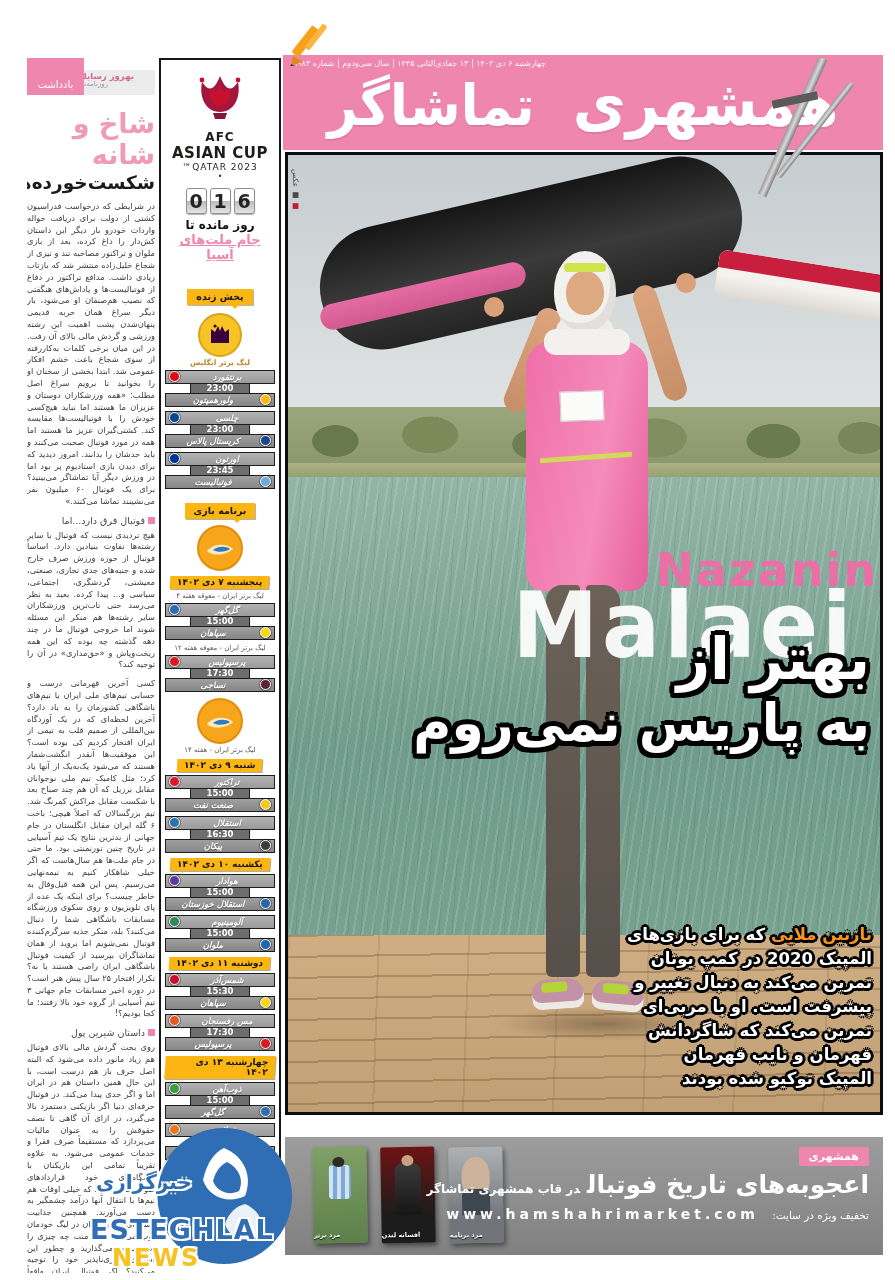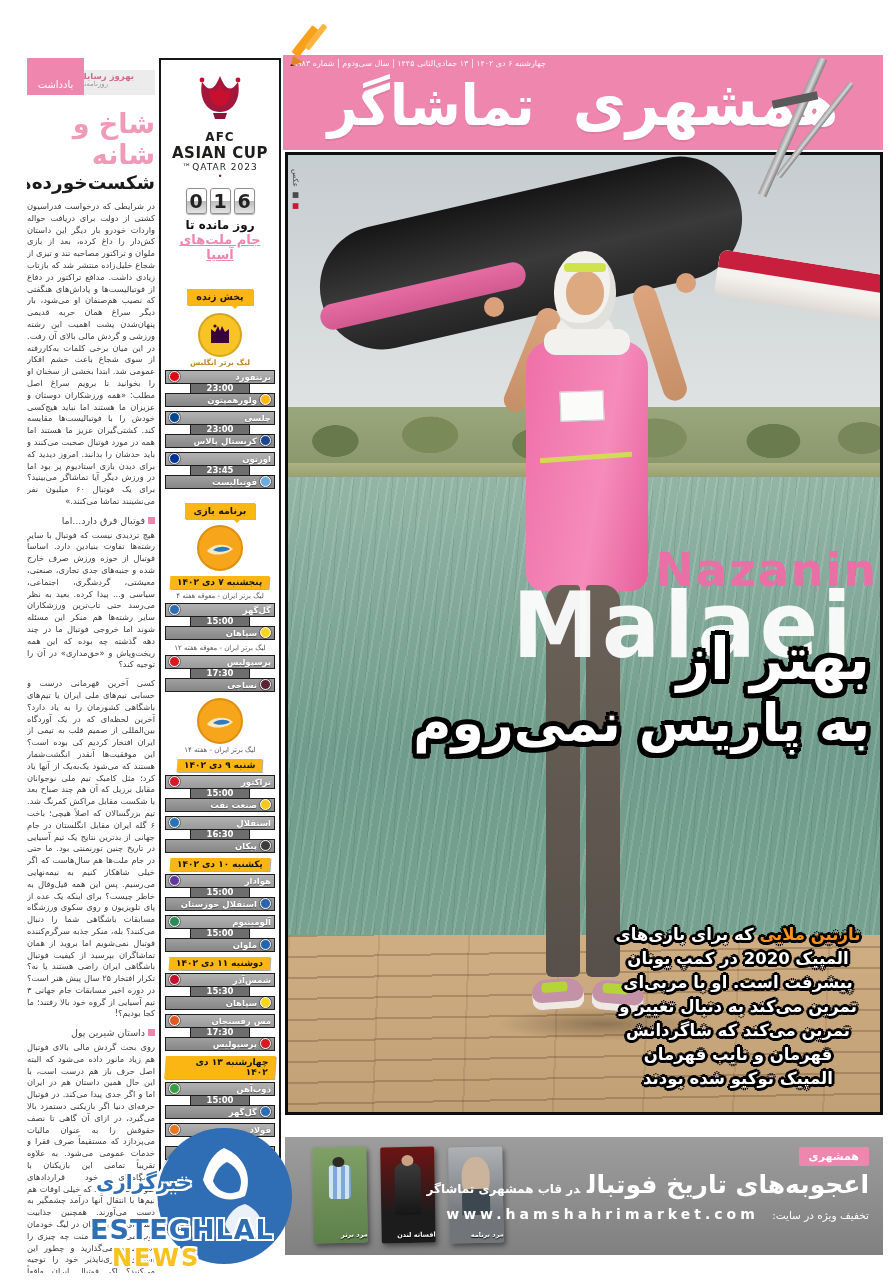--- a/index.html
+++ b/index.html
@@ -59,21 +59,21 @@
   .lglogo{display:block;margin:6px auto 1px;}
   .lglabel{text-align:center;font-size:7.5px;color:#b9892e;font-weight:bold;margin-bottom:3px;}
   .lgcap{text-align:center;font-size:7px;color:#555;margin:2px 0 1px;}
   .datechip{display:block;width:fit-content;margin:5px auto 3px;background:#fcb614;color:#111;
     font-weight:bold;font-size:9px;padding:1px 7px 2px;box-shadow:1px 1px 0 #adadad;transform:skewX(-4deg);}
   .match{margin:3px 0 4px;}
   .mbar{height:14px;display:flex;align-items:center;gap:3px;color:#fff;font-size:8.5px;font-weight:bold;
     padding:0 3px;border:1px solid #1d1d1d;}
   .mbar.home{background:linear-gradient(#b3b3b3,#9a9a9a);justify-content:flex-start;}
   .mbar.away{background:linear-gradient(#a0a0a0,#868686);justify-content:flex-start;}
-  .mbar .nm{flex:1;text-align:right;white-space:nowrap;overflow:hidden;text-shadow:0 1px 1px rgba(0,0,0,.4);}
+  .mbar .nm{flex:1;text-align:center;white-space:nowrap;overflow:hidden;text-shadow:0 1px 1px rgba(0,0,0,.4);font-style:italic;}
   .clogo{width:11px;height:11px;border-radius:50%;border:1px solid #fff;flex:0 0 auto;box-shadow:0 0 0 1px rgba(0,0,0,.35);}
   .mtime{width:55%;height:11px;margin:-1px auto;background:#6e6e6e;border:1px solid #1d1d1d;color:#fff;
     font-size:8.5px;font-weight:bold;display:flex;align-items:center;justify-content:center;position:relative;z-index:1;direction:ltr;}
 
   
   .photo{position:absolute;left:285px;top:152px;width:598px;height:963px;border:3px solid #0e0e0e;overflow:hidden;background:#cfd4d6;}
   .sky{position:absolute;inset:0 0 auto 0;height:262px;background:linear-gradient(#c6cdd0,#e0e3e3);}
   .trees{position:absolute;left:0;right:0;top:252px;height:62px;
     background:
      radial-gradient(38px 26px at 8% 55%, #68794c 60%, transparent 62%),
@@ -137,29 +137,29 @@
 
   .outl-big{color:#fff;font-weight:bold;
     text-shadow:-4px -4px 0 #000,4px -4px 0 #000,-4px 4px 0 #000,4px 4px 0 #000,0 -5px 0 #000,0 5px 0 #000,-5px 0 0 #000,5px 0 0 #000,-3px 5px 0 #000,3px 5px 0 #000;}
   .outl-sm{color:#fff;font-weight:bold;
     text-shadow:-2px -2px 0 #000,2px -2px 0 #000,-2px 2px 0 #000,2px 2px 0 #000,0 -3px 0 #000,0 3px 0 #000,-3px 0 0 #000,3px 0 0 #000;}
   .hero-head{position:absolute;right:10px;top:476px;text-align:right;line-height:.98;}
   .hh1{font-size:58px;}
   .hh2{font-size:56px;margin-top:6px;}
   .hh2 .pink{color:#f287b4;font-size:78px;}
   .hh3{font-size:52px;margin-top:10px;letter-spacing:-1px;}
-  .hero-cap{position:absolute;right:8px;top:768px;width:268px;text-align:center;font-size:16.5px;line-height:24px;}
+  .hero-cap{position:absolute;right:8px;top:768px;width:268px;text-align:right;font-size:16.5px;line-height:24px;}
   .hero-cap .hl{color:#f7941d;}
 
   
   .adstrip{position:absolute;left:285px;top:1137px;width:598px;height:118px;background:linear-gradient(#9d9d9d,#808080);}
   .bracket{position:absolute;left:8px;top:-14px;width:18px;height:14px;border-left:3px solid #fff;border-top:3px solid #fff;}
   .covers{position:absolute;left:28px;top:10px;height:98px;display:flex;gap:14px;direction:ltr;}
   .cover{width:54px;height:96px;border-radius:2px;box-shadow:2px 3px 5px rgba(0,0,0,.45);position:relative;overflow:hidden;transform:rotate(-1deg);}
-  .cover .ct{position:absolute;left:0;right:0;bottom:4px;text-align:right;color:#fff;font-size:6.5px;font-weight:bold;text-shadow:0 1px 1px #000;}
+  .cover .ct{position:absolute;left:0;right:0;bottom:4px;text-align:left;color:#fff;font-size:6.5px;font-weight:bold;text-shadow:0 1px 1px #000;}
   .cover1{background:linear-gradient(#7fa066,#5d7f4a);}
   .cover1:before{content:"";position:absolute;left:16px;top:18px;width:22px;height:34px;background:repeating-linear-gradient(90deg,#cfe3f2 0 4px,#7ea8d6 4px 8px);border-radius:4px;}
   .cover1:after{content:"";position:absolute;left:20px;top:10px;width:12px;height:10px;background:#2e2a26;border-radius:50%;}
   .cover2{background:linear-gradient(#6e1313,#1c1c1c 70%);}
   .cover2:before{content:"";position:absolute;left:14px;top:16px;width:26px;height:52px;background:linear-gradient(#3b3b3b,#161616);border-radius:8px 8px 2px 2px;}
   .cover2:after{content:"";position:absolute;left:21px;top:8px;width:12px;height:11px;background:#caa183;border-radius:50%;}
   .cover3{background:linear-gradient(#aeb2b5,#71757a 75%);}
   .cover3:before{content:"";position:absolute;left:13px;top:10px;width:28px;height:40px;background:#cbb39c;border-radius:46% 46% 40% 40%;}
   .cover3:after{content:"";position:absolute;left:13px;top:42px;width:28px;height:26px;background:#3d4750;border-radius:6px 6px 0 0;}
   .ad-right{position:absolute;right:14px;top:8px;text-align:right;color:#fff;}
@@ -453,22 +453,22 @@
     <div class="latin2">Malaei</div>
 
     <div class="hero-head">
       <div class="hh1 outl-big">بهتر از</div>
       <div class="hh3 outl-big">به پاریس نمی‌روم</div>
     </div>
 
     <div class="hero-cap outl-sm" id="hero-cap">
       <div><span class="hl">نازنین ملایی</span><span> که برای بازی‌های</span></div>
     <div>المپیک 2020 در کمپ یونان</div>
+        <div>تمرین می‌کند به دنبال تغییر و</div>
         <div>پیشرفت است. او با مربی‌ای</div>
-        <div>تمرین می‌کند به دنبال تغییر و</div>
         <div>تمرین می‌کند که شاگردانش</div>
         <div>قهرمان و نایب قهرمان</div>
         <div>المپیک توکیو شده بودند</div>
       </div>
   </div>
 
   <div class="adstrip">
     <div class="bracket"></div>
     <div class="covers" id="covers">
         <div class="cover cover1">

